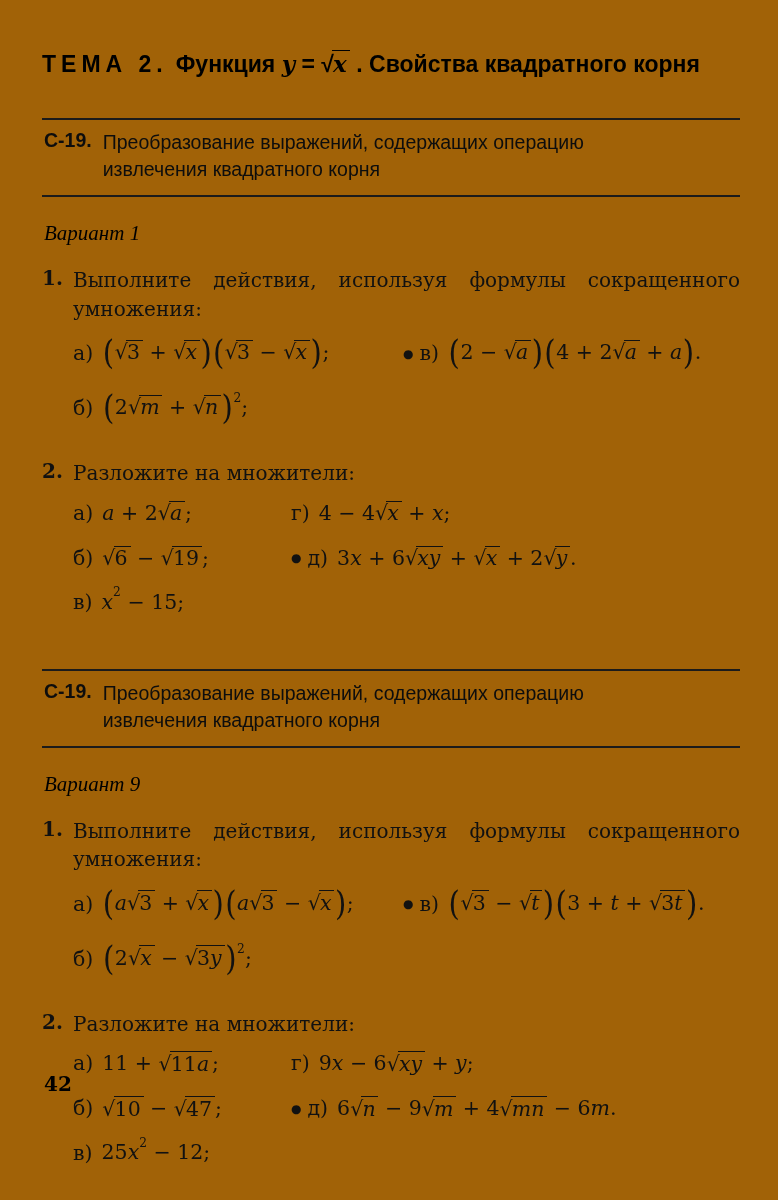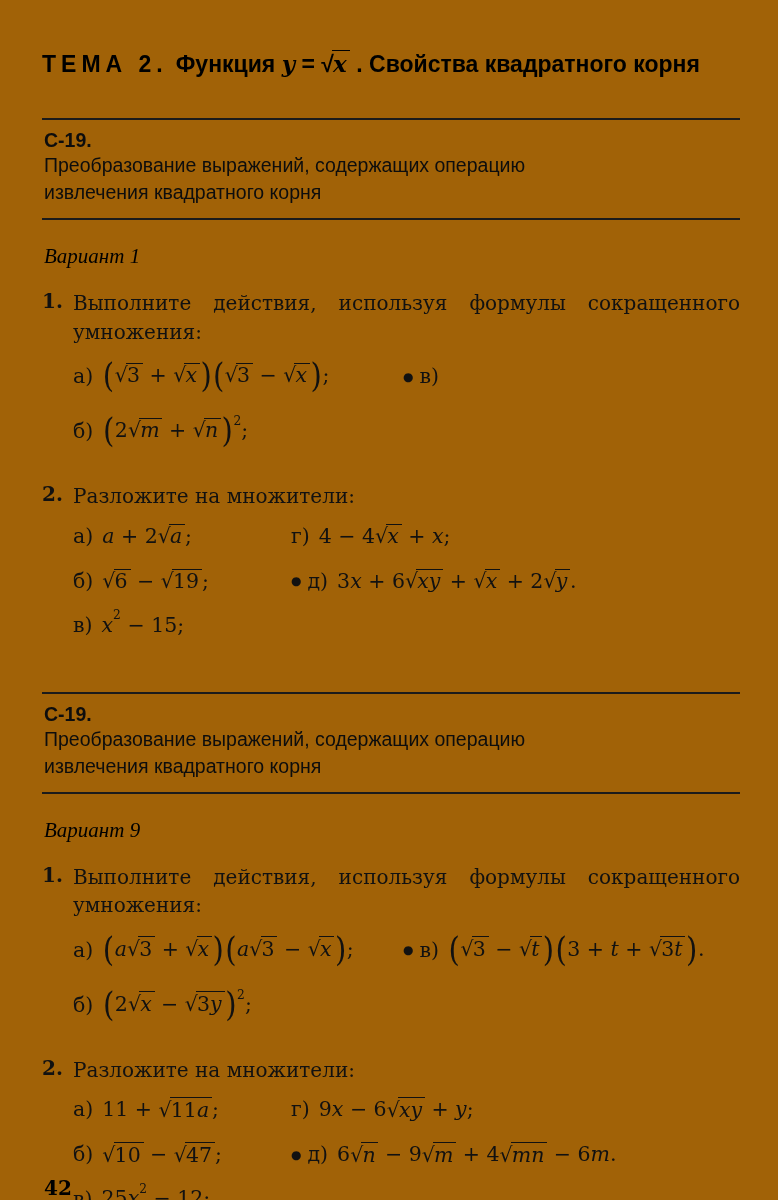--- a/index.html
+++ b/index.html
@@ -11,21 +11,21 @@
   
   .title{font-family:"Liberation Sans", sans-serif;font-weight:700;font-size:23px;
          color:#000;white-space:nowrap;margin-bottom:40px;}
   .title .prefix{letter-spacing:5px;margin-right:8px;}
   .title i{font-style:italic;font-family:"DejaVu Serif", serif;}
   
   .rule{height:2px;background:#1b1b1b;border:none;margin:0;}
   
   .s-header{display:flex;align-items:flex-start;
             font-family:"Liberation Sans", sans-serif;font-size:19.5px;
-            color:#0d0d0d;padding:9px 0 12px 2px;flex-direction:column;}
+            color:#0d0d0d;padding:9px 0 12px 2px;}
   .s-code{font-weight:700;margin-right:11px;white-space:nowrap;}
   .s-lines div{line-height:1.38;}
   
   .variant{font-family:Liberation Serif, serif;font-style:italic;
            font-size:21px;color:#000;margin:24px 0 4px 2px;}
   
   .task{display:flex;margin-top:20px;}
   .t-no{font-weight:700;font-size:20px;width:31px;flex:none;}
   .t-body{flex:1;font-size:20px;line-height:1.42;}
   .t-body .just{text-align:justify;text-align-last:justify;}
@@ -41,21 +41,21 @@
   .formula i, .item i{font-style:italic;}
   
   .rt{white-space:nowrap;}
   .rsym{display:inline-block;transform:translateY(0.01em);}
   .rbar{display:inline-block;border-top:0.085em solid currentColor;
         line-height:1.12;margin-left:-0.09em;padding:0.02em 0.14em 0 0.05em;}
   .bp{display:inline-block;font-size:1.42em;transform:scaleY(1.12);
       vertical-align:-0.14em;line-height:1;margin:0 0.02em;font-weight:400;}
   .sup{font-size:0.6em;line-height:0;position:relative;top:-0.35em;vertical-align:super;}
   
-  .pageno{position:absolute;left:44px;top:1176px;font-weight:700;font-size:20px;color:#000;}
+  .pageno{position:absolute;left:44px;top:1072px;font-weight:700;font-size:20px;color:#000;}
 </style>
 </head>
 <body>
 
 <div class="page">
 
   <div class="title">
     <span class="prefix">ТЕМА 2.</span><span class="title-math">Функция <i>y</i> = <span class="rt"><span class="rsym">√</span><span class="rbar"><i>x</i></span></span> . Свойства квадратного корня</span>
   </div>
 
@@ -79,20 +79,21 @@
               <div>умножения:</div>
               <div class="rows">
                 <div class="irow t0">
                   <div class="item">
                     <span class="i-label">а)</span>
                     <span class="formula"><span class="bp">(</span><span class="rt"><span class="rsym">√</span><span class="rbar">3</span></span> + <span class="rt"><span class="rsym">√</span><span class="rbar"><i>x</i></span></span><span class="bp">)</span><span class="bp">(</span><span class="rt"><span class="rsym">√</span><span class="rbar">3</span></span> − <span class="rt"><span class="rsym">√</span><span class="rbar"><i>x</i></span></span><span class="bp">)</span>;</span>
                   </div>
                   <div class="item">
                     <span class="bullet">●</span>
                     <span class="i-label">в)</span>
+                    <span class="formula"><span class="bp">(</span>2 − <span class="rt"><span class="rsym">√</span><span class="rbar"><i>a</i></span></span><span class="bp">)</span><span class="bp">(</span>4 + 2<span class="rt"><span class="rsym">√</span><span class="rbar"><i>a</i></span></span> + <i>a</i><span class="bp">)</span>.</span>
                   </div>
                 </div>
                 <div class="irow t0">
                   <div class="item">
                     <span class="i-label">б)</span>
                     <span class="formula"><span class="bp">(</span>2<span class="rt"><span class="rsym">√</span><span class="rbar"><i>m</i></span></span> + <span class="rt"><span class="rsym">√</span><span class="rbar"><i>n</i></span></span><span class="bp">)</span><sup class="sup">2</sup>;</span>
                   </div>
                 </div>
               </div>
             </div>

